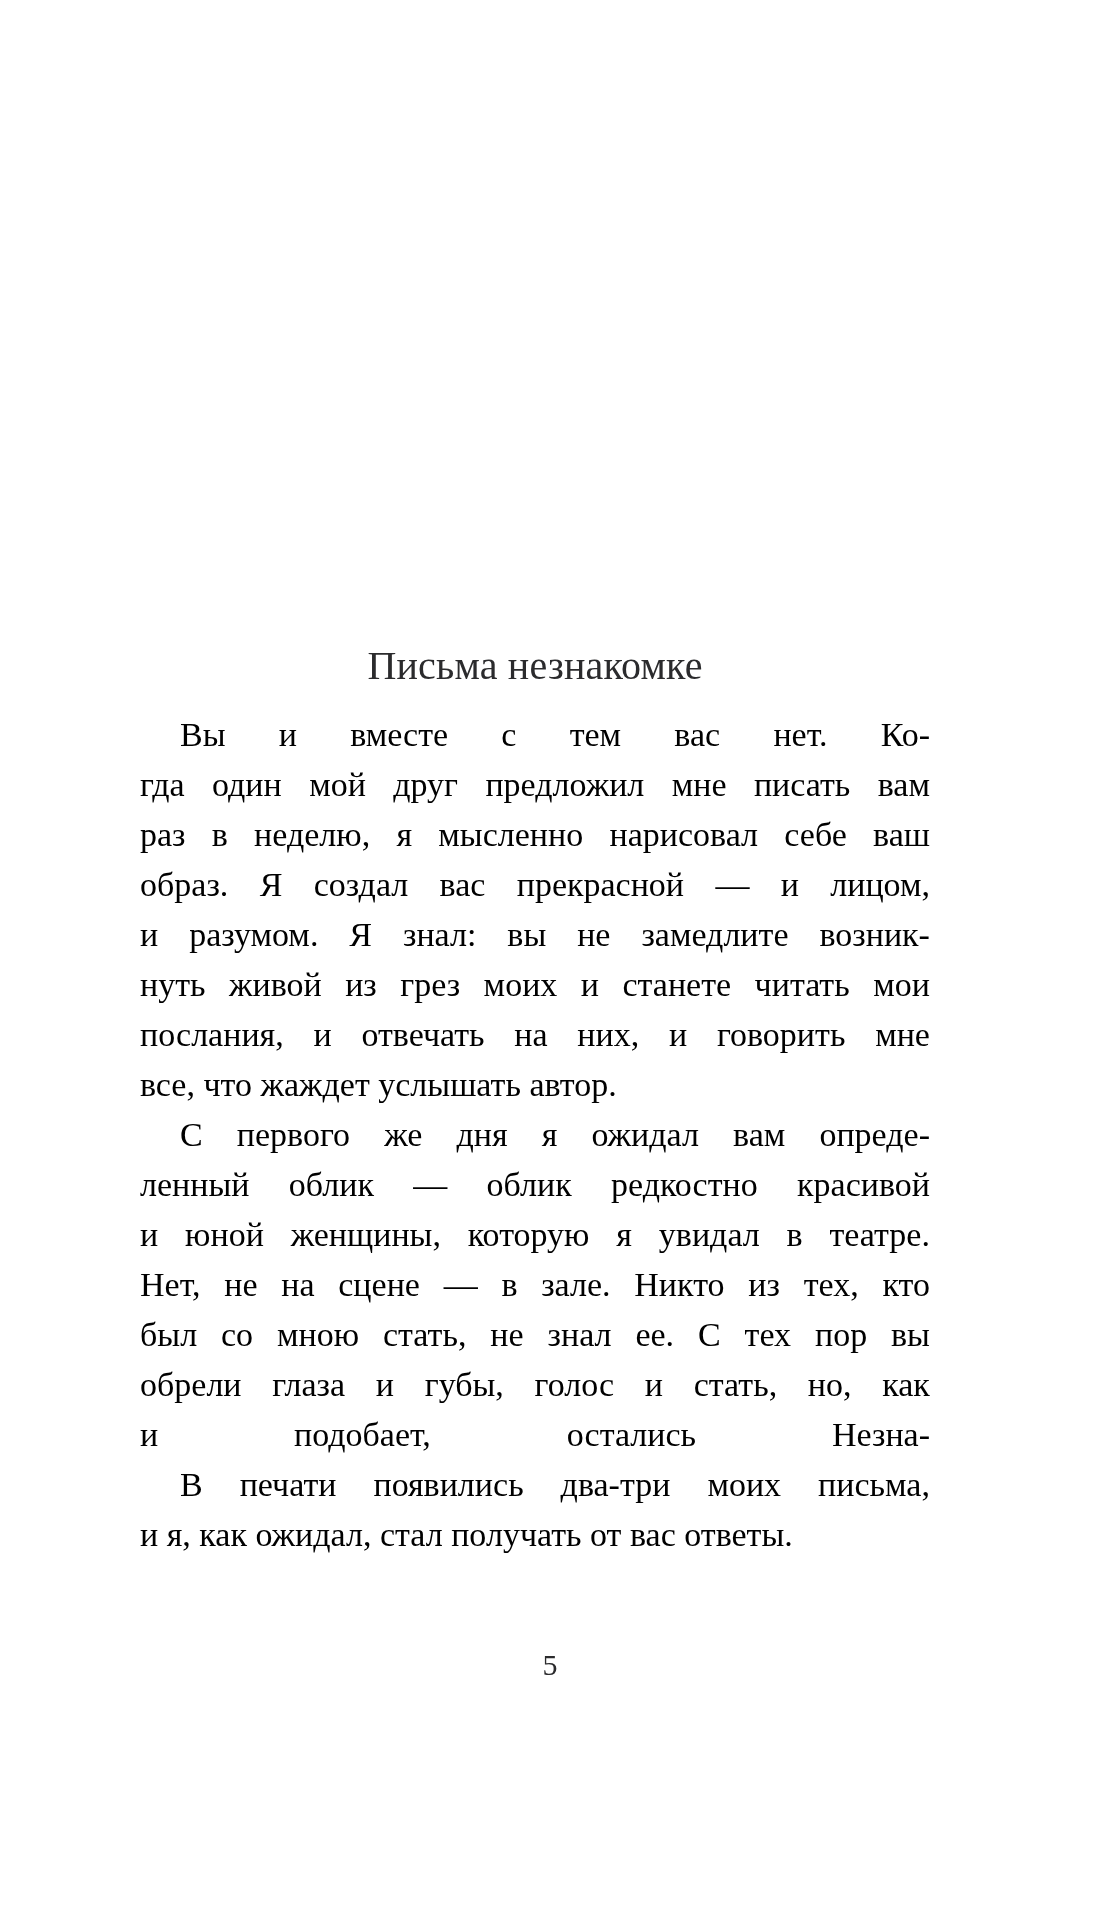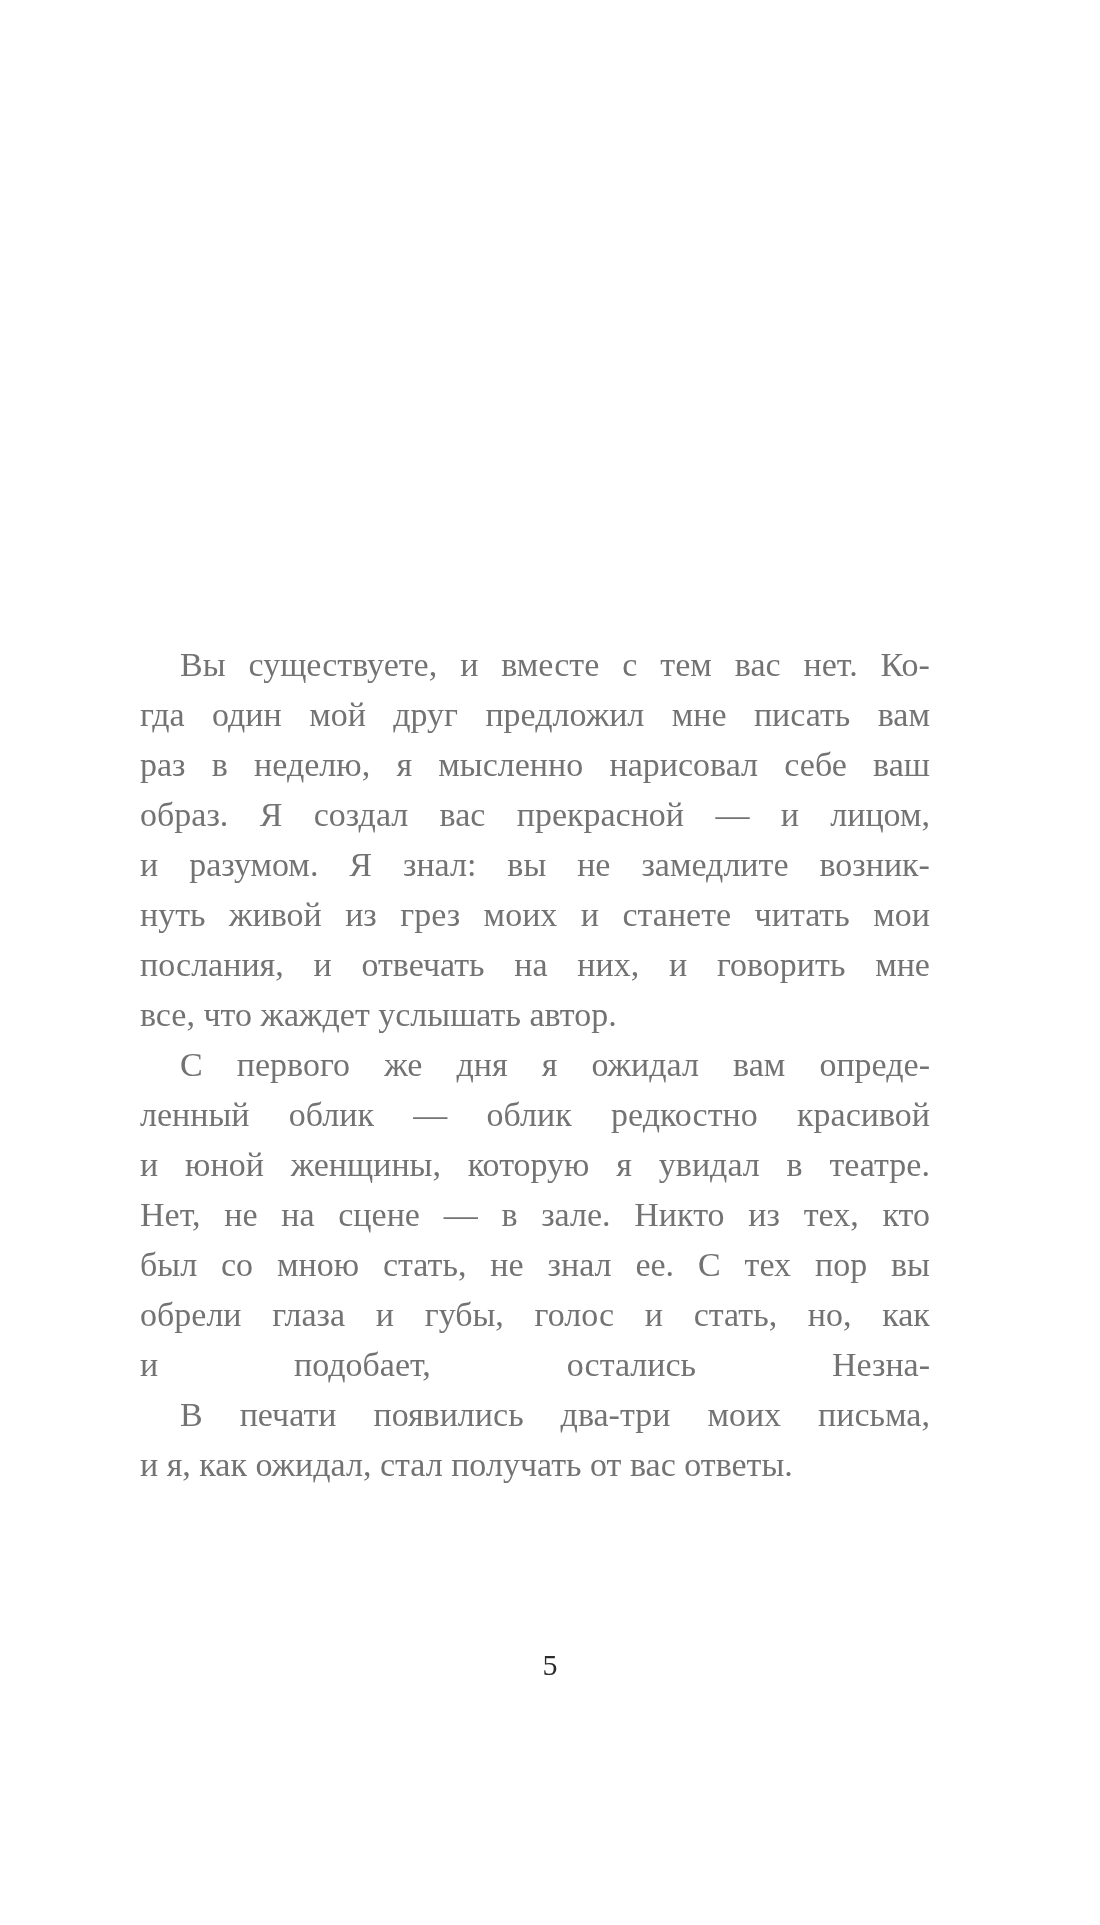--- a/index.html
+++ b/index.html
@@ -40,21 +40,21 @@
     margin: 0;
   }
 
   
   .line {
     display: block;
     height: 50px;
     line-height: 50px;
     font-size: 34px;
     white-space: nowrap;
-    color: #737373;
+    color: #000000;
   }
 
   
   .line.just {
     display: flex;
     justify-content: space-between;
     width: 790px;
     white-space: normal;
   }
   .line.just > .w {
@@ -85,26 +85,26 @@
     color: #2b2b2d;
   }
 </style>
 </head>
 <body>
 
 <div id="page">
 
   <div id="text-block">
 
+    <h1 id="chapter-title">Письма незнакомке</h1>
 
     <div id="paragraphs">
         <p class="para">
           <span class="line just indent">
             <span class="w">Вы</span>
-            <span class="w">существуете,</span>
             <span class="w">и</span>
             <span class="w">вместе</span>
             <span class="w">с</span>
             <span class="w">тем</span>
             <span class="w">вас</span>
             <span class="w">нет.</span>
             <span class="w">Ко-</span>
           </span>
           <span class="line just">
             <span class="w">гда</span>

